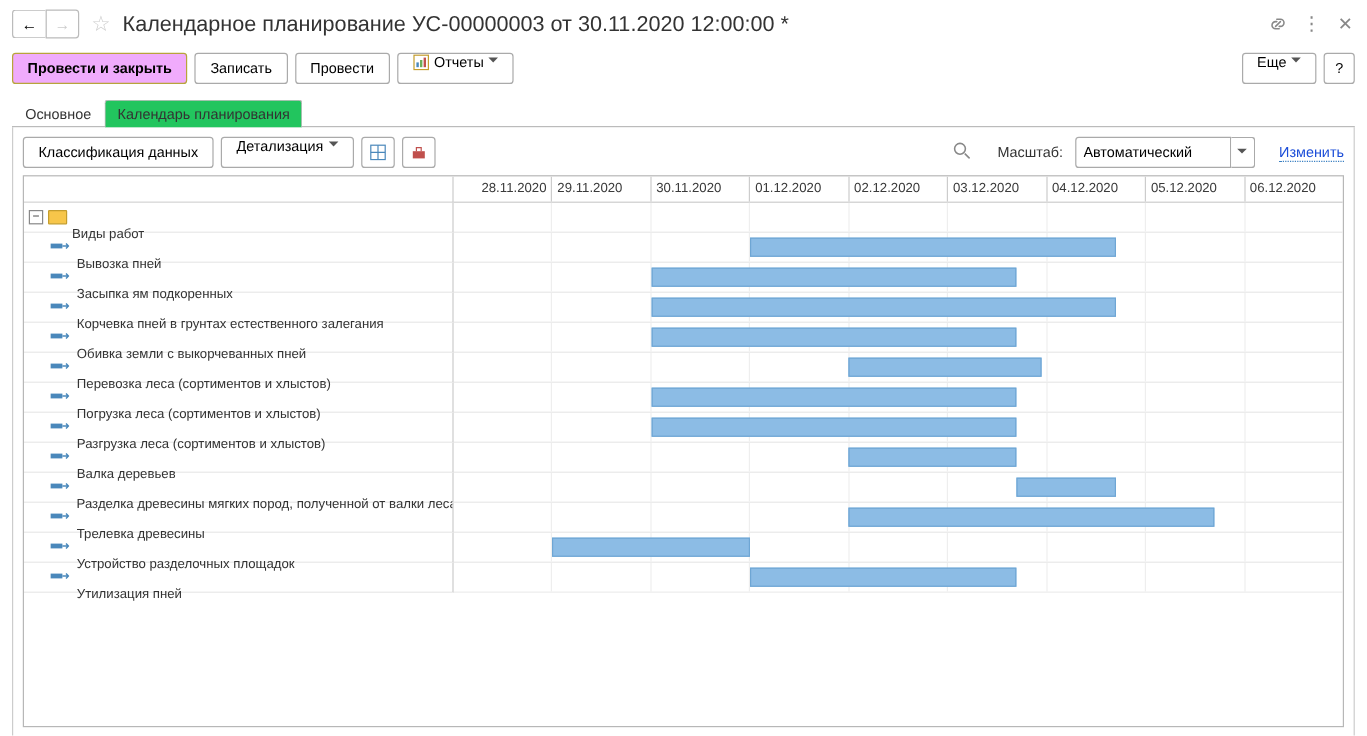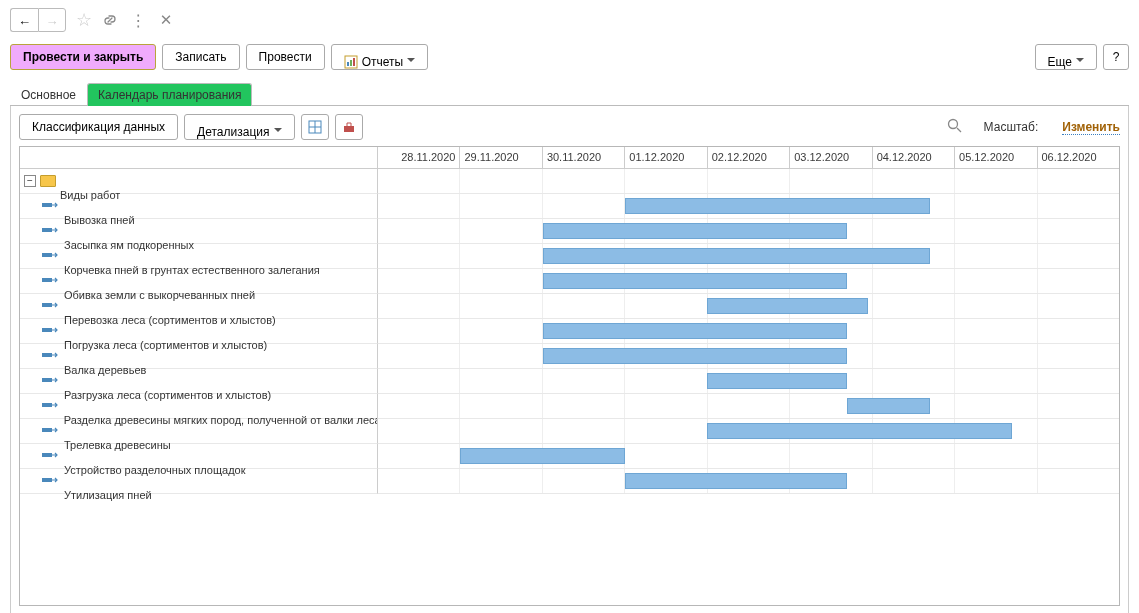--- a/index.html
+++ b/index.html
@@ -58,27 +58,27 @@
   .sep{flex:1;}
   .btn.sq{padding:0;width:26px;justify-content:center;}
   
   .tabs { display:flex; margin-top:12px; border-bottom:1px solid #bbb; height:24px;}
   .tab { padding:4px 10px 3px; border:1px solid transparent; border-bottom:none; cursor:pointer; position:relative; top:1px; }
   .tab.active { border-color:#bbb; background:#22c55e; border-radius:3px 3px 0 0;}
   
   .pane { border:1px solid #ccc; border-top:none; padding:8px; height:512px;}
   
   .toolbar { display:flex; align-items:center; gap:6px; margin-bottom:6px;}
-  .dropdown-btn { display:inline-flex;align-items:flex-end;gap:4px; }
+  .dropdown-btn { display:inline-flex;align-items:flex-start;gap:4px; }
   .caret:after{content:"";border:4px solid transparent;border-top-color:#555;display:inline-block;margin-top:3px;}
   .icon-btn { width:28px;height:26px;border:1px solid #aaa;background:#fff;border-radius:3px;display:inline-flex;align-items:center;justify-content:center;cursor:pointer;}
   .scale-lbl{font-size:12px;margin-right:4px;margin-left:16px;}
   .scale-sel{width:130px;height:26px;border:1px solid #aaa;border-radius:3px 0 0 3px;padding:2px 6px;font-size:12px;}
   .scale-drop{width:20px;height:26px;border:1px solid #aaa;border-left:none;border-radius:0 3px 3px 0;background:#fff;display:inline-flex;align-items:center;justify-content:center;}
-  .link{color:#a16207;cursor:pointer;border-bottom:1px dotted #3a7fc1;font-weight:bold;}
+  .link{color:#1d4ed8;cursor:pointer;border-bottom:1px dotted #3a7fc1;}
   
   .gantt-wrap{border:1px solid #b7b7b7;height:460px;display:flex;flex-direction:column;overflow:hidden;}
   .gantt{display:flex;width:100%;}
   .left-col{width:358px;flex-shrink:0;}
   .right-col{flex:1;position:relative;overflow:hidden;}
   
   .grid-hdr{height:22px;border-bottom:1px solid #ccc;display:flex;}
   .left-col .grid-hdr{border-right:1px solid #ccc;}
   .date-cell{flex:1 1 0;border-left:1px solid #ccc;padding:4px 4px;font-size:11px;color:#3a3a3a;}
   .date-cell:first-child{border-left:none;text-align:right;}
@@ -105,20 +105,21 @@
 </head>
 <body>
 
 <div class="window">
   <div class="hdr">
     <div class="nav-group">
       <button class="nav-btn">←</button>
       <button class="nav-btn" style="color:#ccc">→</button>
     </div>
     <span class="star">☆</span>
+    <div class="title">Календарное планирование УС-00000003 от 30.11.2020 12:00:00 *</div>
     <div class="hdr-right">
       <span class="icn">
         <svg viewBox="0 0 16 16" width="16" height="16">
             <path d="M6 10l4-4M7 4h3a3 3 0 010 6h-1M9 12H6a3 3 0 010-6h1" stroke="#888" stroke-width="1.3" fill="none" stroke-linecap="round"></path>
           </svg>
       </span>
       <span class="icn" style="font-size:16px;">⋮</span>
       <span class="icn" style="font-size:15px;">✕</span>
     </div>
   </div>
@@ -171,20 +172,26 @@
           </svg>
       </button>
       <div class="sep"></div>
       <span>
         <svg width="15" height="15" viewBox="0 0 15 15">
             <circle cx="6" cy="6" r="4.5" fill="none" stroke="#888" stroke-width="1.3"></circle>
             <line x1="10" y1="10" x2="14" y2="14" stroke="#888" stroke-width="1.3"></line>
           </svg>
       </span>
       <span class="scale-lbl">Масштаб:</span>
+      <div style="display:flex">
+        <input class="scale-sel" readonly="" value="Автоматический" style="">
+        <button class="scale-drop">
+            <span class="caret"></span>
+          </button>
+      </div>
       <span style="width:8px"></span>
       <span class="link">Изменить</span>
     </div>
 
     <div class="gantt-wrap">
       <div class="gantt" id="gantt">
           <div class="left-col">
             <div class="grid-hdr"></div>
             <div class="row group">
               <span class="exp">−</span>
@@ -245,30 +252,30 @@
               </span>
               <span class="lbl">Погрузка леса (сортиментов и хлыстов)</span>
             </div>
             <div class="row">
               <span class="task-icn">
                 <svg class="task-svg" viewBox="0 0 16 10">
                   <rect x="0" y="2" width="10" height="4" class="blue"></rect>
                   <path d="M10 4 L15 4 M13 2 L15 4 L13 6" class="arrow"></path>
                 </svg>
               </span>
+              <span class="lbl">Разгрузка леса (сортиментов и хлыстов)</span>
+            </div>
+            <div class="row">
+              <span class="task-icn">
+                <svg class="task-svg" viewBox="0 0 16 10">
+                  <rect x="0" y="2" width="10" height="4" class="blue"></rect>
+                  <path d="M10 4 L15 4 M13 2 L15 4 L13 6" class="arrow"></path>
+                </svg>
+              </span>
               <span class="lbl">Валка деревьев</span>
-            </div>
-            <div class="row">
-              <span class="task-icn">
-                <svg class="task-svg" viewBox="0 0 16 10">
-                  <rect x="0" y="2" width="10" height="4" class="blue"></rect>
-                  <path d="M10 4 L15 4 M13 2 L15 4 L13 6" class="arrow"></path>
-                </svg>
-              </span>
-              <span class="lbl">Разгрузка леса (сортиментов и хлыстов)</span>
             </div>
             <div class="row">
               <span class="task-icn">
                 <svg class="task-svg" viewBox="0 0 16 10">
                   <rect x="0" y="2" width="10" height="4" class="blue"></rect>
                   <path d="M10 4 L15 4 M13 2 L15 4 L13 6" class="arrow"></path>
                 </svg>
               </span>
               <span class="lbl">Разделка древесины мягких пород, полученной от валки леса</span>
             </div>

